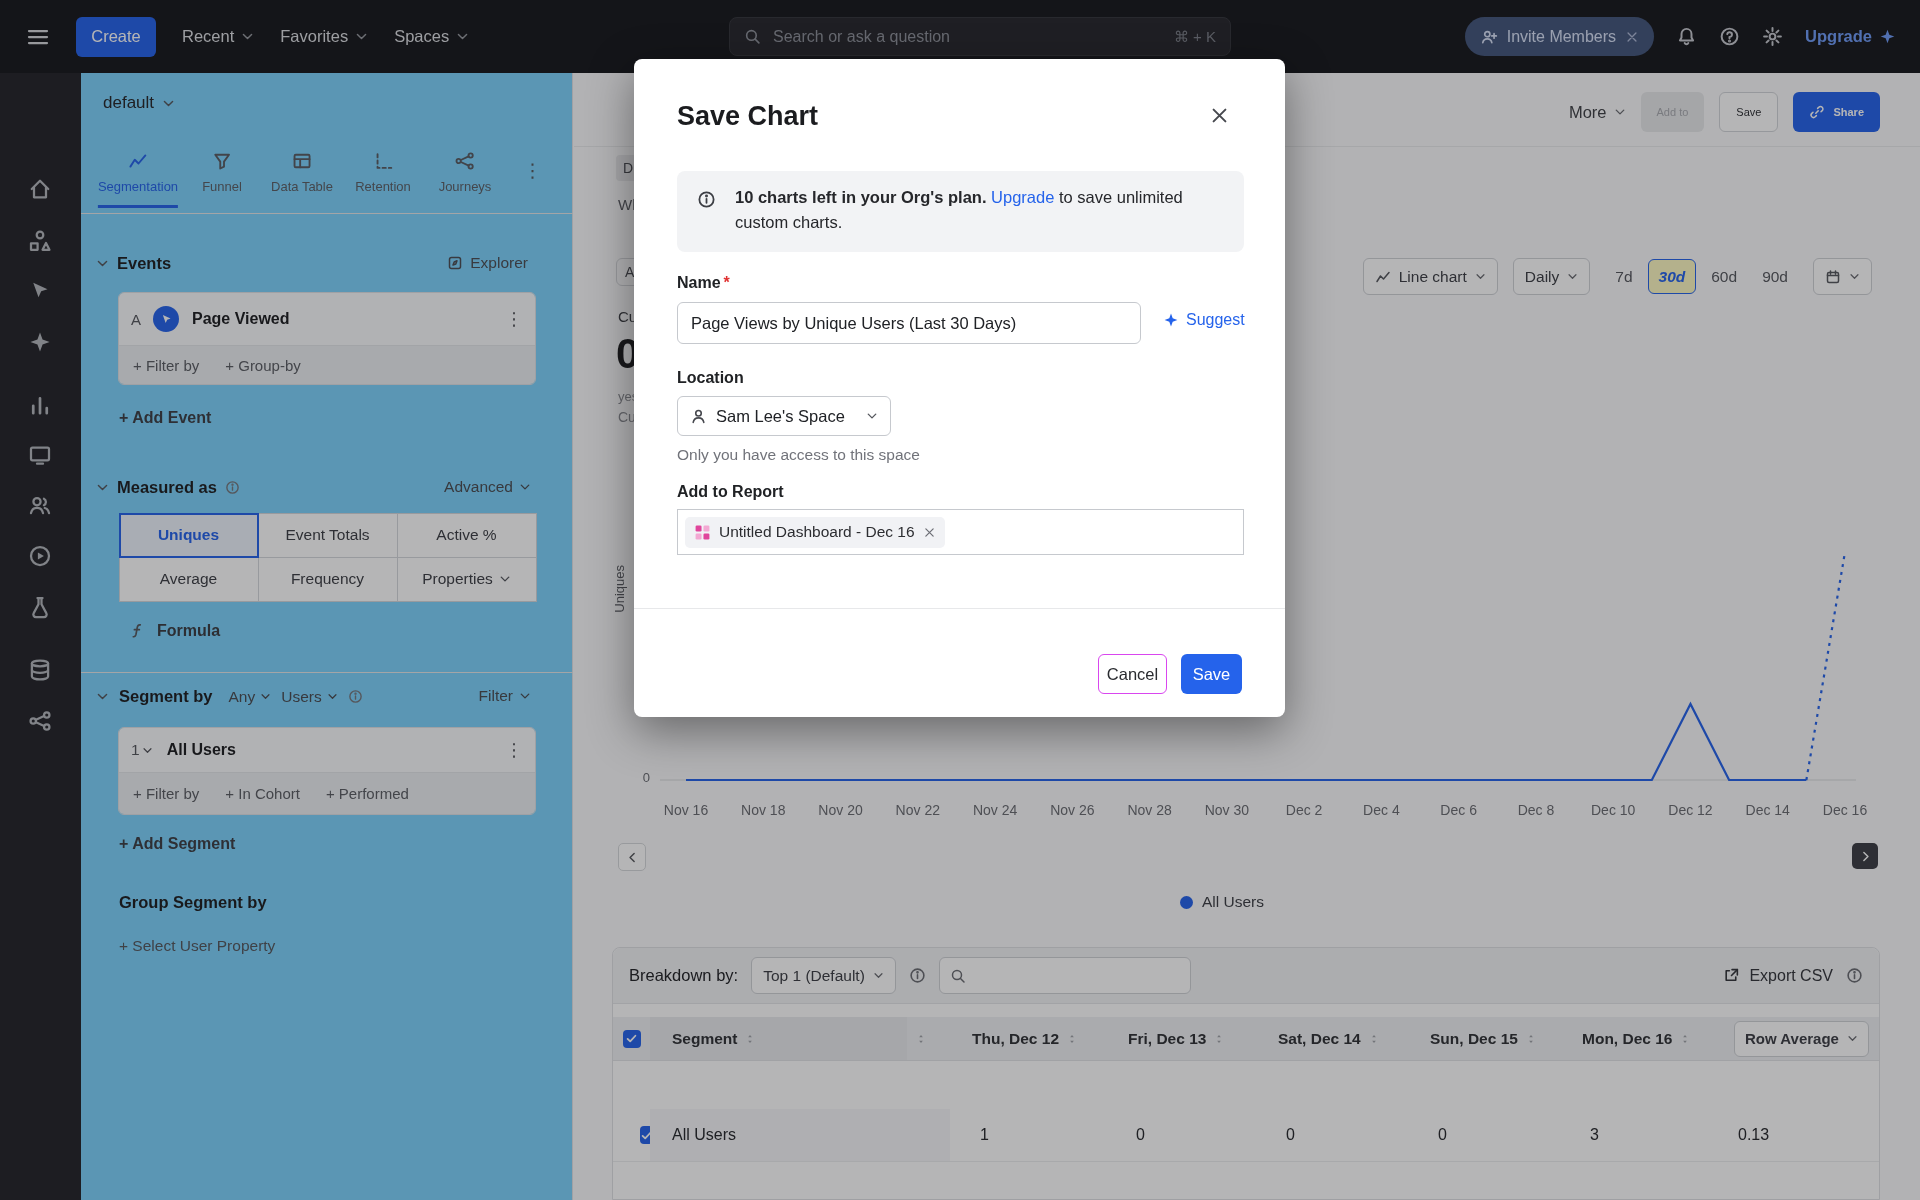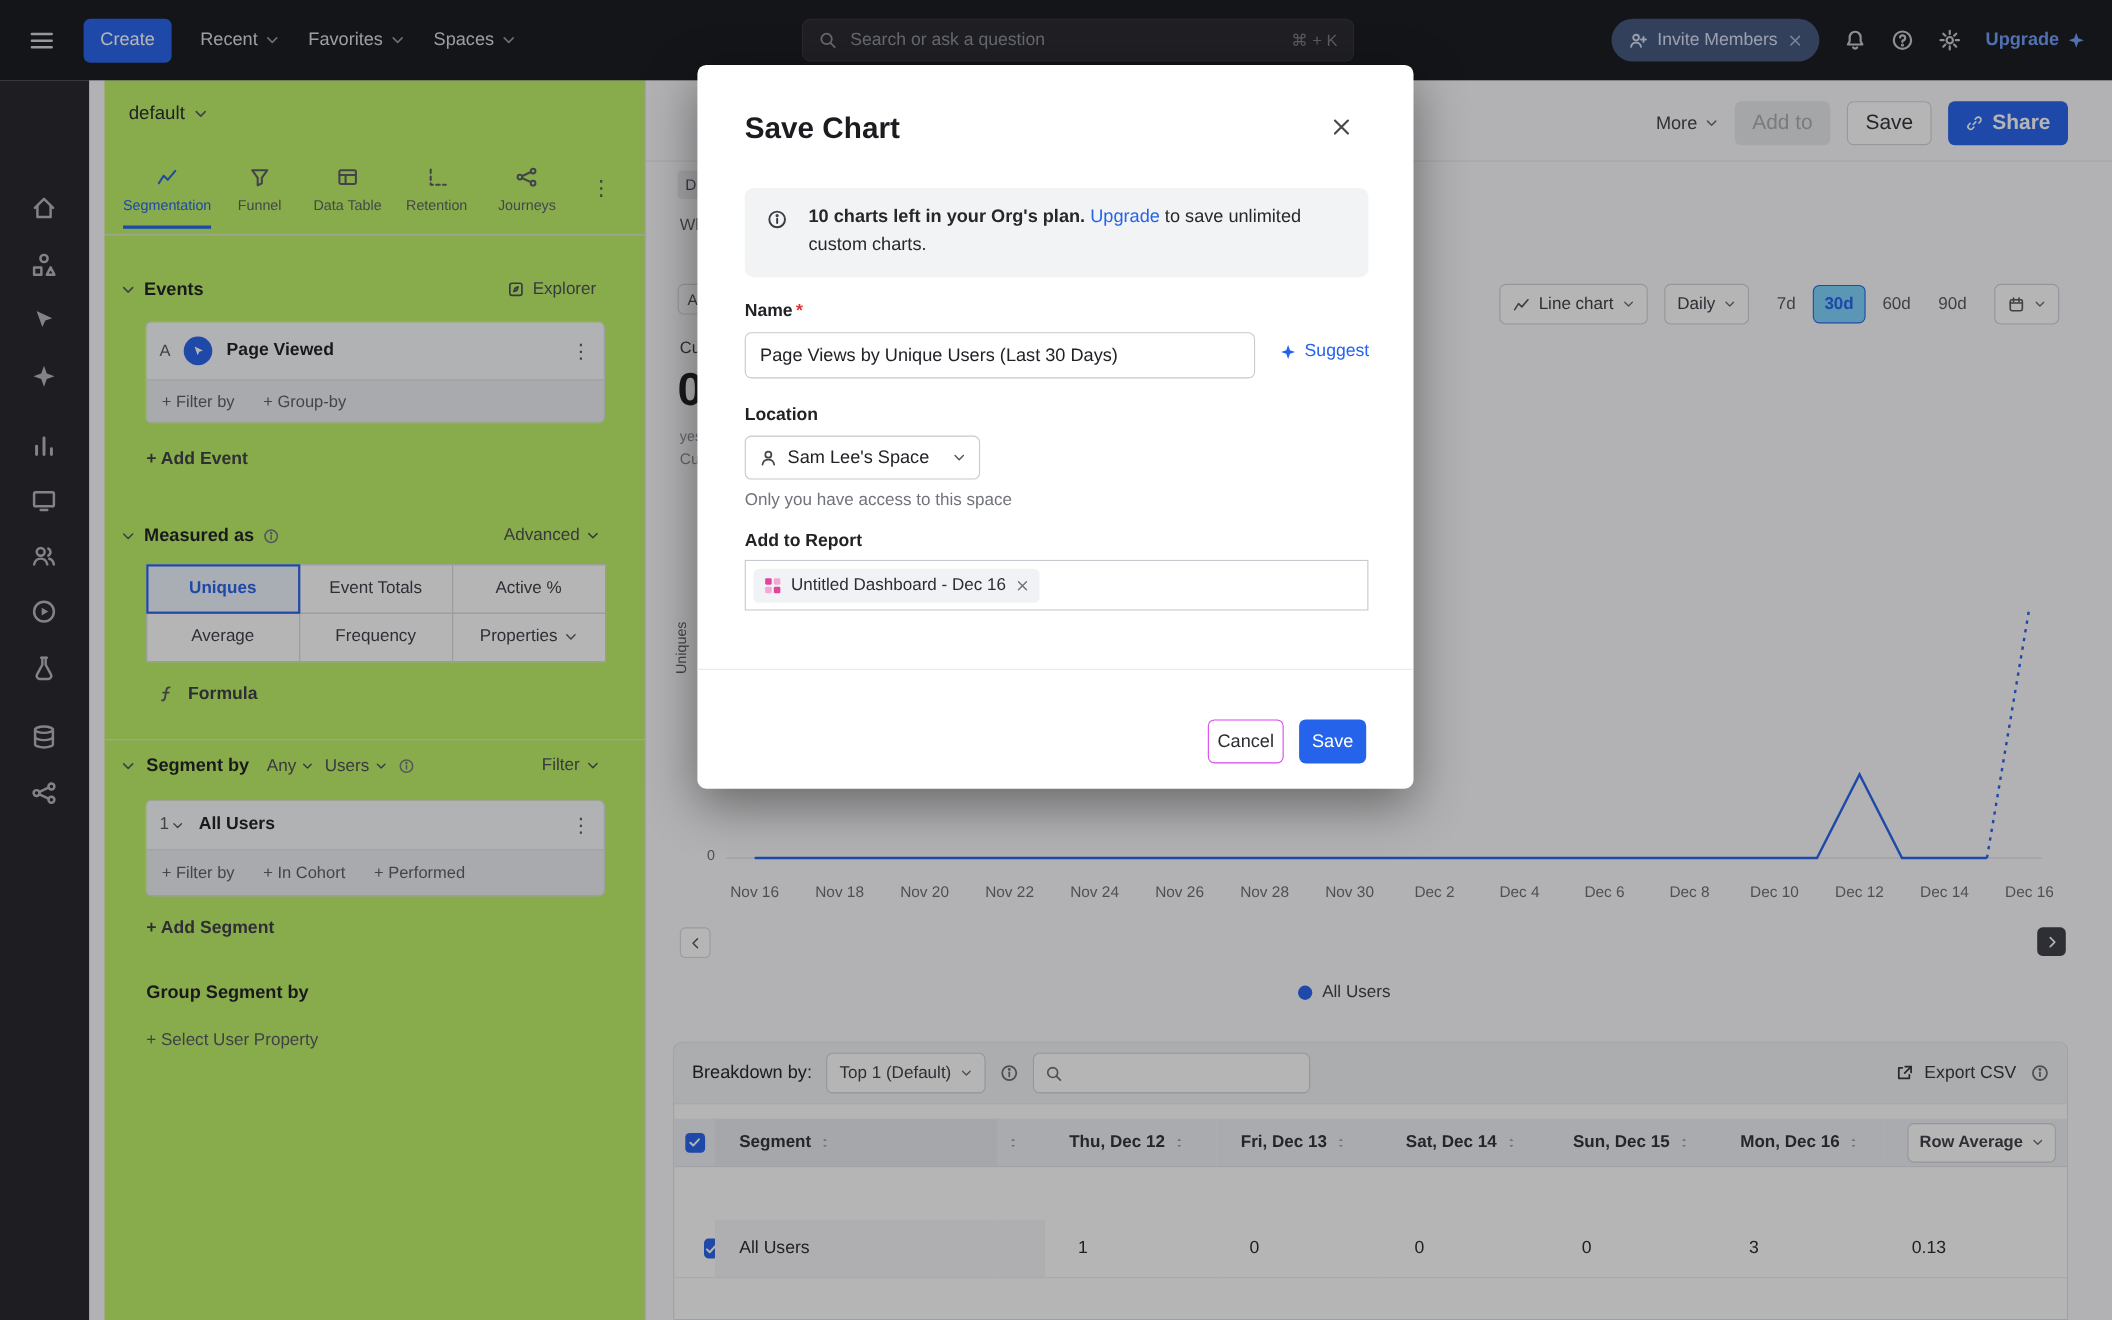--- a/index.html
+++ b/index.html
@@ -31,21 +31,21 @@
   .nav-icon{font-size:21px;color:#c7c9cf;cursor:pointer;}
   .upgrade{display:flex;align-items:center;gap:7px;color:#6f9cf8;font-size:16.5px;font-weight:600;cursor:pointer;}
   .upgrade .ic{font-size:17px;}
 
   
   #rail{left:0;top:73px;width:81px;height:1127px;background:#232429;z-index:4;}
   .rail-item{position:absolute;left:27px;width:26px;height:26px;font-size:24px;color:#b4b7bd;cursor:pointer;display:flex;align-items:center;justify-content:center;}
   .rail-item svg{width:24px;height:24px;}
 
   
-  #panel{left:95px;top:73px;width:492px;height:1127px;background:#bef264;border-right:1px solid #e2e3e6;box-sizing:border-box;z-index:3;}
+  #panel{left:81px;top:73px;width:492px;height:1127px;background:#7dd3fc;border-right:1px solid #e2e3e6;box-sizing:border-box;z-index:3;}
   .space-sel{position:absolute;left:22px;top:20px;display:flex;align-items:center;gap:8px;font-size:17px;color:#26272b;cursor:pointer;}
   .space-sel .ic{font-size:13px;color:#55575d;}
   #tabs{position:absolute;left:0;top:72px;width:492px;height:68px;}
   .tab{position:absolute;top:6px;transform:translateX(-50%);display:flex;flex-direction:column;align-items:center;gap:8px;cursor:pointer;padding-bottom:11px;}
   .tab .tab-ic{font-size:20px;color:#595c63;}
   .tab .tab-label{font-size:13px;color:#5c5f66;white-space:nowrap;}
   .tab.active .tab-ic,.tab.active .tab-label{color:#2563eb;}
   .tab.active{border-bottom:3px solid #2563eb;}
   .tabs-kebab{position:absolute;left:442px;top:14px;font-size:19px;color:#55575d;cursor:pointer;}
   .tabs-divider{position:absolute;left:0;top:140px;width:492px;height:1px;background:#e7e8ea;}
@@ -77,33 +77,33 @@
   .inline-dd{display:flex;align-items:center;gap:5px;font-size:15.5px;color:#4a4c52;cursor:pointer;}
   .inline-dd .ic{font-size:11px;}
   .seg-num{font-size:15.5px;color:#55575d;}
   .group-title{position:absolute;left:38px;font-size:16.5px;font-weight:700;color:#1d1e21;}
   .select-prop{position:absolute;left:38px;font-size:15.5px;color:#55575d;cursor:pointer;}
 
   
   .main-actions{position:absolute;right:40px;top:92px;display:flex;align-items:center;gap:15px;z-index:2;}
   .more-btn{display:flex;align-items:center;gap:7px;font-size:16.5px;color:#3f4146;cursor:pointer;}
   .more-btn .ic{font-size:12px;color:#6a6c72;}
-  .btn{height:40px;border-radius:6px;font-size:19px;display:flex;align-items:center;justify-content:center;padding:0 16px;cursor:pointer;box-sizing:border-box;}
+  .btn{height:40px;border-radius:6px;font-size:11px;display:flex;align-items:center;justify-content:center;padding:0 16px;cursor:pointer;box-sizing:border-box;}
   .btn.disabled{background:#e8e9eb;color:#a9abb0;cursor:default;}
   .btn.white{background:#fff;border:1px solid #d3d5d9;color:#2e3034;}
   .btn.accent{background:#2563eb;color:#fff;font-weight:600;gap:8px;}
   .btn.accent .ic{font-size:16px;}
   .main-divider{position:absolute;left:574px;top:146px;width:1346px;height:1px;background:#eaebec;}
   .controls{position:absolute;right:48px;top:258px;display:flex;align-items:center;gap:15px;z-index:2;}
   .dd{height:37px;border:1px solid #cfd2d6;border-radius:6px;background:#fff;display:flex;align-items:center;gap:8px;padding:0 11px;font-size:15.5px;color:#3c3e44;cursor:pointer;box-sizing:border-box;}
   .dd .lead-ic{font-size:16px;color:#55575d;}
   .dd .chev{font-size:11px;color:#6a6c72;}
   .range-group{display:flex;align-items:center;gap:5px;}
   .range-btn{height:35px;padding:0 10px;font-size:15.5px;color:#55575d;border-radius:6px;}
-  .range-btn.active{border:1.5px solid #2563eb;background:#7dd3fc;color:#2563eb;font-weight:700;}
+  .range-btn.active{border:1.5px solid #2563eb;background:#fef9c3;color:#2563eb;font-weight:700;font-style:italic;}
   .frag{position:absolute;z-index:1;white-space:nowrap;overflow:hidden;}
   .chipf{width:24px;height:26px;background:#e9eaec;border-radius:4px;font-size:14px;color:#4a4c52;display:flex;align-items:center;padding-left:7px;box-sizing:border-box;}
   .pillf{width:26px;height:28px;border:1px solid #d5d7db;border-radius:6px;font-size:14px;color:#4a4c52;display:flex;align-items:center;padding-left:8px;box-sizing:border-box;}
   .txt15{font-size:15px;color:#5c5e64;}
   .txt15d{font-size:15px;color:#3f4146;}
   .txt13{font-size:13px;color:#8b8d93;}
   .txt14{font-size:14px;color:#8b8d93;}
   .bigf{font-size:42px;font-weight:700;color:#1d1e21;}
   #chart-svg{position:absolute;left:596px;top:240px;z-index:1;}
   .y-label{position:absolute;left:612px;top:565px;writing-mode:vertical-rl;transform:rotate(180deg);font-size:13px;color:#5a5c62;z-index:1;}

